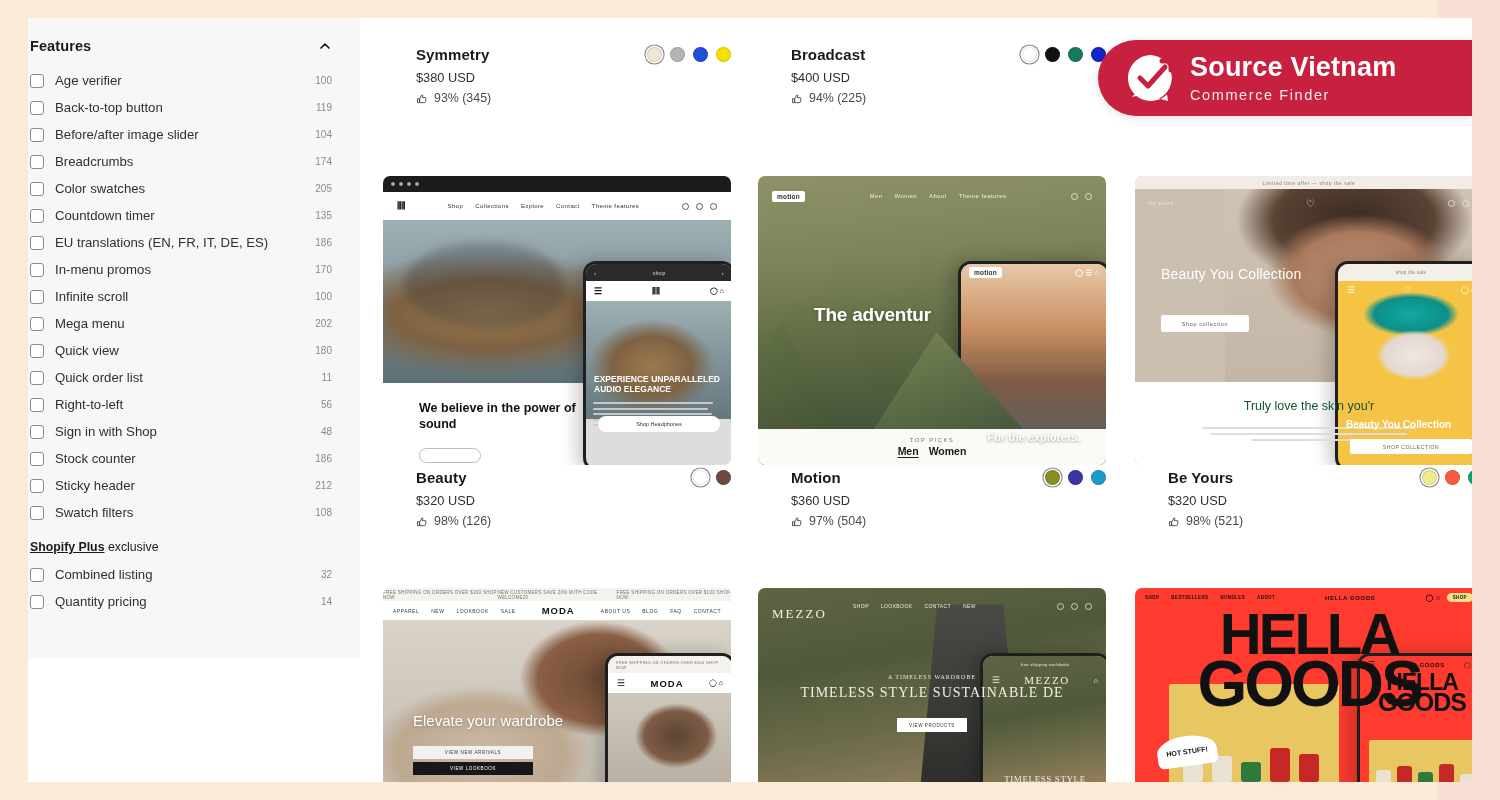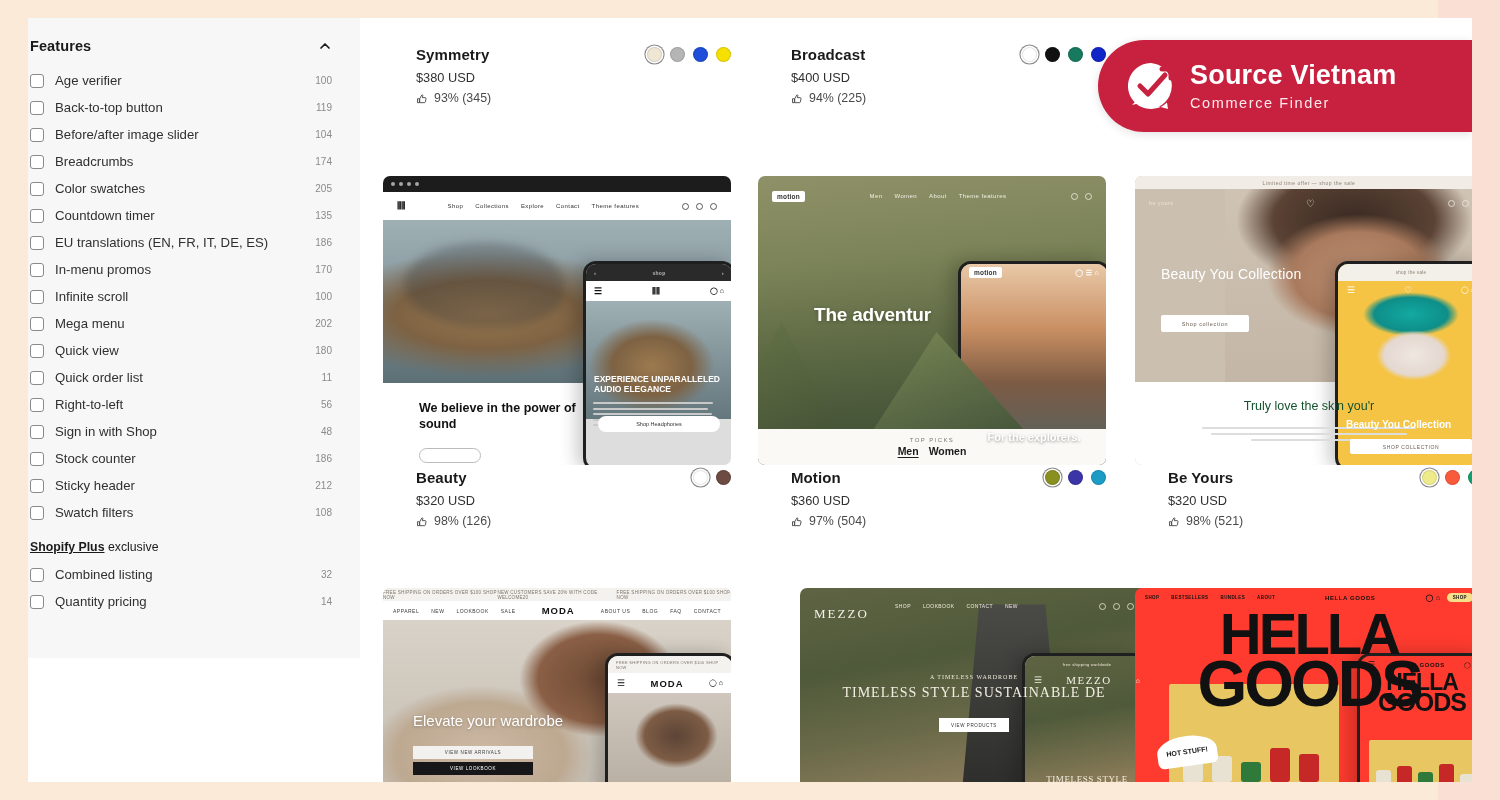--- a/index.html
+++ b/index.html
@@ -248,21 +248,20 @@
     position:absolute;left:30px;top:124px;z-index:4;color:#fff;font-size:15px;line-height:1.2;font-weight:400;
     text-shadow:0 1px 3px rgba(0,0,0,.25);
   }
   .moda-btn{position:absolute;left:30px;z-index:4;width:120px;height:13px;display:flex;align-items:center;justify-content:center;font-size:4.5px;letter-spacing:.6px;}
   .moda-btn.b1{top:158px;background:#f2f1ef;color:#3a3a3a;}
   .moda-btn.b2{top:174px;background:#17171a;color:#fff;}
 
   
   .t-mezzo{
     background: linear-gradient(170deg,#5f6443 0%, #4f5a3a 34%, #6a6a49 62%, #8e7e5e 88%, #a6865f 100%);
-    margin-left: 42px;
   }
   .t-mezzo:before{
     content:"";position:absolute;right:22%;top:8%;width:34%;height:88%;
     background:linear-gradient(180deg,#4a4a46,#2e2e2c);
     clip-path: polygon(22% 0, 78% 0, 92% 100%, 8% 100%);
   }
   .mezzo-brand{position:absolute;left:14px;top:18px;z-index:4;color:#f4f0e6;font-size:13px;letter-spacing:2px;font-family:"Liberation Serif",serif;}
   .mezzo-eyebrow{position:absolute;left:0;top:86px;width:100%;text-align:center;z-index:4;color:#efe8d8;font-size:6px;letter-spacing:1px;font-family:"Liberation Serif",serif;}
   .mezzo-head{
     position:absolute;left:0;top:96px;width:100%;text-align:center;z-index:4;color:#f3eee2;
@@ -296,21 +295,21 @@
     border-radius:50% 50% 6px 6px; display:flex;align-items:center;justify-content:center;
     font-size:7px;font-weight:800;color:#111;transform:rotate(-8deg);
   }
   .jars{position:absolute;left:48px;top:160px;z-index:4;display:flex;gap:9px;align-items:flex-end;}
   .jar{width:20px;border-radius:3px;background:#c62828;}
   .t-hella .phone{ background:#ff3b2f; }
 
   
   .watermark {
     position: absolute; right: 0; top: 22px; z-index: 40;
-    width: 374px; height: 92px;
+    width: 374px; height: 76px;
     background: #c8213f;
     border-radius: 46px 0 0 46px;
     display: flex; align-items: center; gap: 12px;
     padding-left: 26px;
     box-shadow: 0 2px 10px rgba(0,0,0,.12);
   }
   .wm-logo { width: 54px; height: 54px; flex: 0 0 54px; }
   .wm-text { display: flex; flex-direction: column; line-height: 1; }
   .wm-title { font-size: 27px; font-weight: 700; color: #fff; letter-spacing: .2px; }
   .wm-sub { font-size: 14.5px; color: #fce9ec; margin-top: 7px; letter-spacing: 1.6px; }

